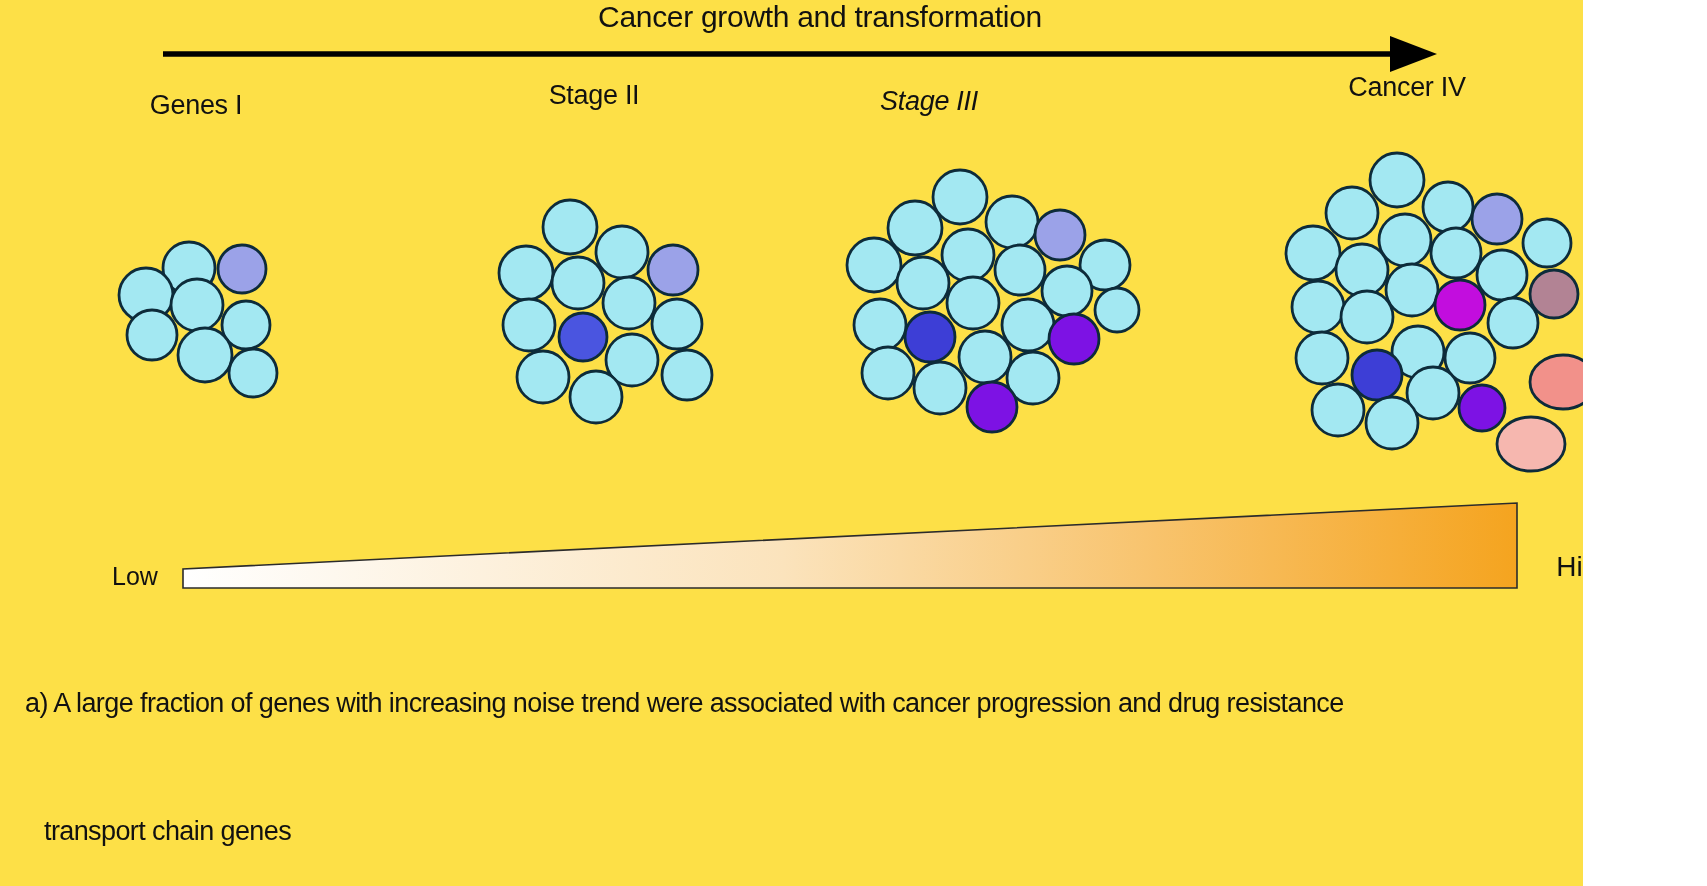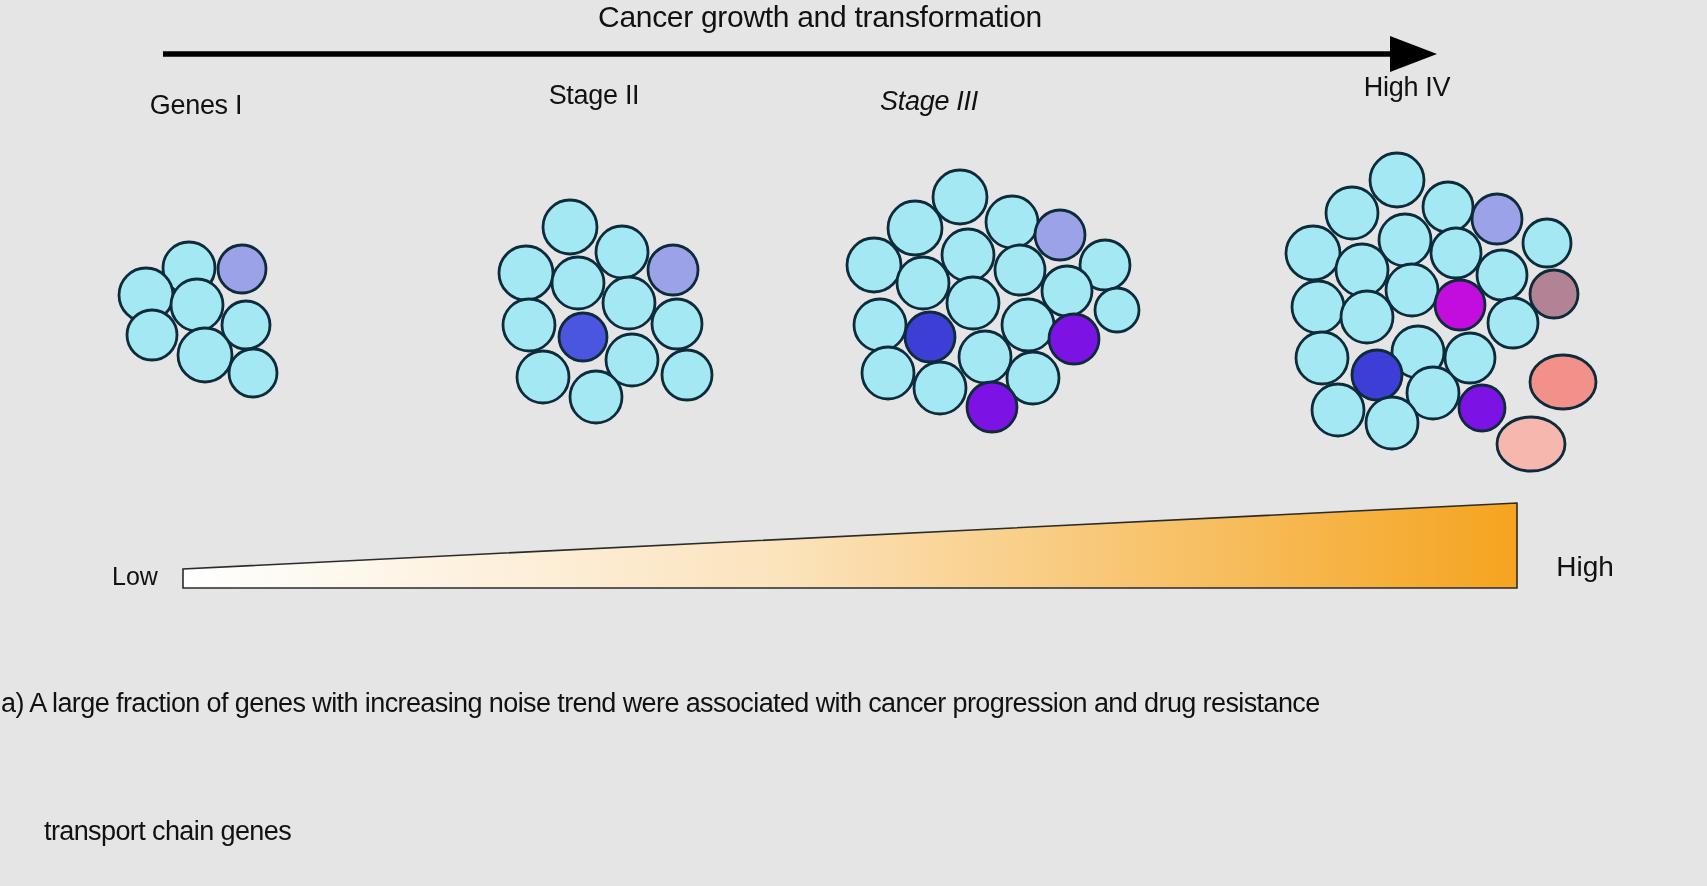--- a/index.html
+++ b/index.html
@@ -1,19 +1,19 @@
 <!DOCTYPE html>
 <html><head>
 <meta charset="utf-8">
 <style>
   html,body{margin:0;padding:0;background:#ffffff;}
   .canvas{
     position:relative;
-    width:1707px;height:886px;
-    background:#e5e5e5;
+    width:1583px;height:886px;
+    background:#fde047;
     font-family:"Liberation Sans","DejaVu Sans",sans-serif;
     color:#111;
     overflow:hidden;
   }
   .layer{position:absolute;left:0;top:0;}
   .txt{position:absolute;white-space:nowrap;}
   .title{
     left:540px;top:0px;width:560px;
     font-size:30px;letter-spacing:-0.3px;text-align:center;
   }
@@ -27,21 +27,21 @@
   .low-label{left:95px;top:562px;width:80px;text-align:center;font-size:25px;}
   .high-label{left:1540px;top:551px;width:90px;text-align:center;font-size:28px;}
   .axis-label{
     left:541px;top:600px;width:700px;text-align:center;
     font-size:29px;letter-spacing:-0.3px;
   }
   .note{
     position:absolute;left:1px;
     font-size:27px;letter-spacing:-0.6px;white-space:nowrap;
   }
-  .note-a{top:688px;}
+  .note-a{top:688px;padding-left:24px;}
   .note-b{top:752px;}
   .note-c{top:810px;line-height:43px;}
   .note-line{display:block;}
   .indent{margin-left:43px;}
 </style>
 </head>
 <body>
 
 <div class="canvas">
 
@@ -131,21 +131,21 @@
         <circle cx="1338" cy="410" r="26" fill="#A3E8F2" stroke="#0D2B3A" stroke-width="2.8"></circle>
         <circle cx="1392" cy="423" r="26" fill="#A3E8F2" stroke="#0D2B3A" stroke-width="2.8"></circle>
         <ellipse cx="1563" cy="382" rx="33" ry="27" fill="#F2918A" stroke="#0D2B3A" stroke-width="2.8"></ellipse>
         <ellipse cx="1531" cy="444" rx="34" ry="27" fill="#F6B7AF" stroke="#0D2B3A" stroke-width="2.8"></ellipse>
       </g>
   </svg>
 
   <div class="txt stage-label s1">Genes I</div>
   <div class="txt stage-label s2">Stage II</div>
   <div class="txt stage-label s3">Stage III</div>
-  <div class="txt stage-label s4">High IV</div>
+  <div class="txt stage-label s4">Cancer IV</div>
 
   <div class="txt low-label">Low</div>
   <div class="txt high-label">High</div>
 
   <div class="note note-a">a) A large fraction of genes with increasing noise trend were associated with cancer progression and drug resistance</div>
   <div class="note note-c">
     <span class="note-line indent">transport chain genes</span>
   </div>
 
 </div>

